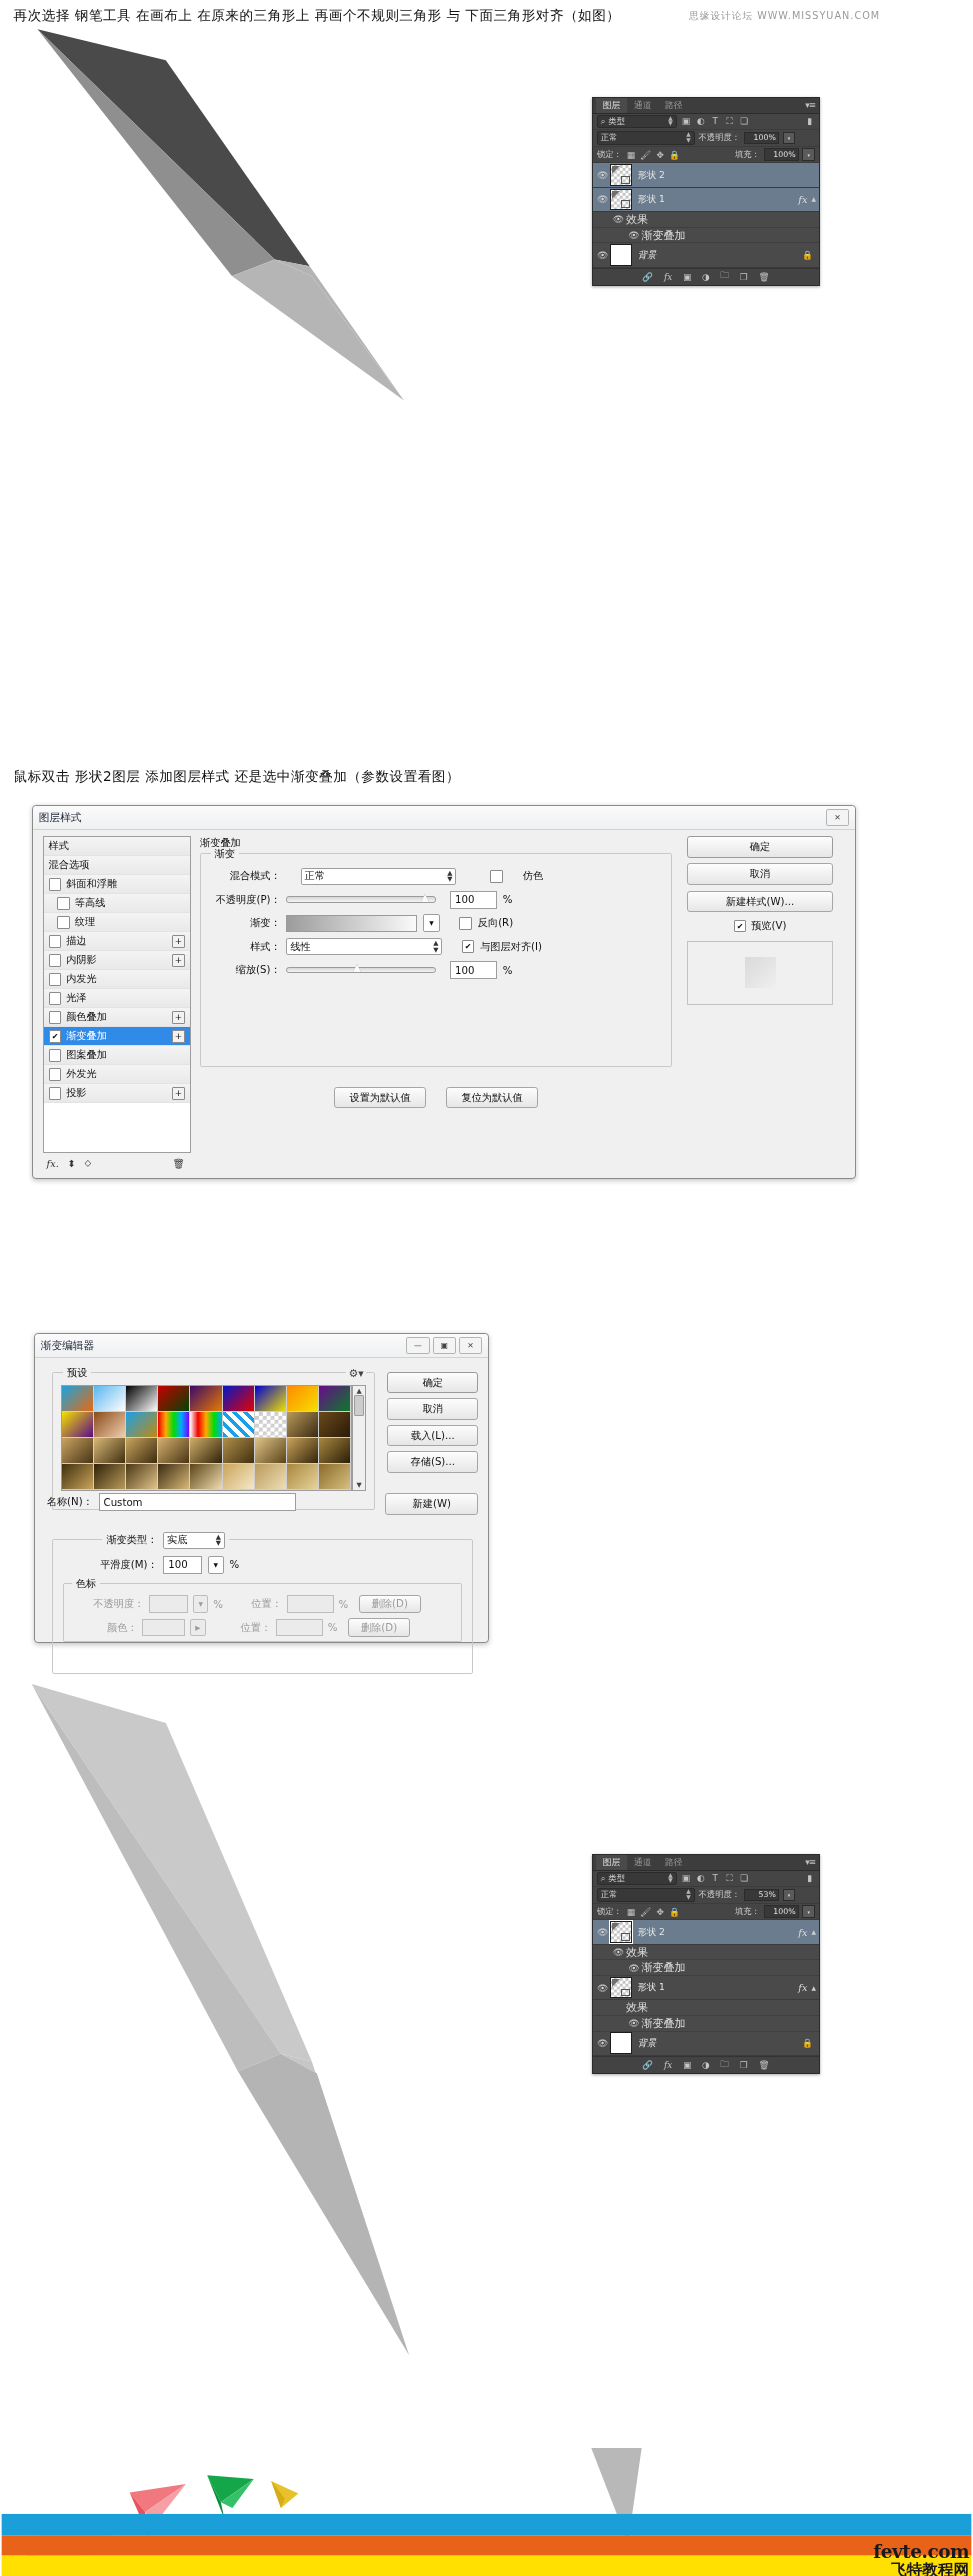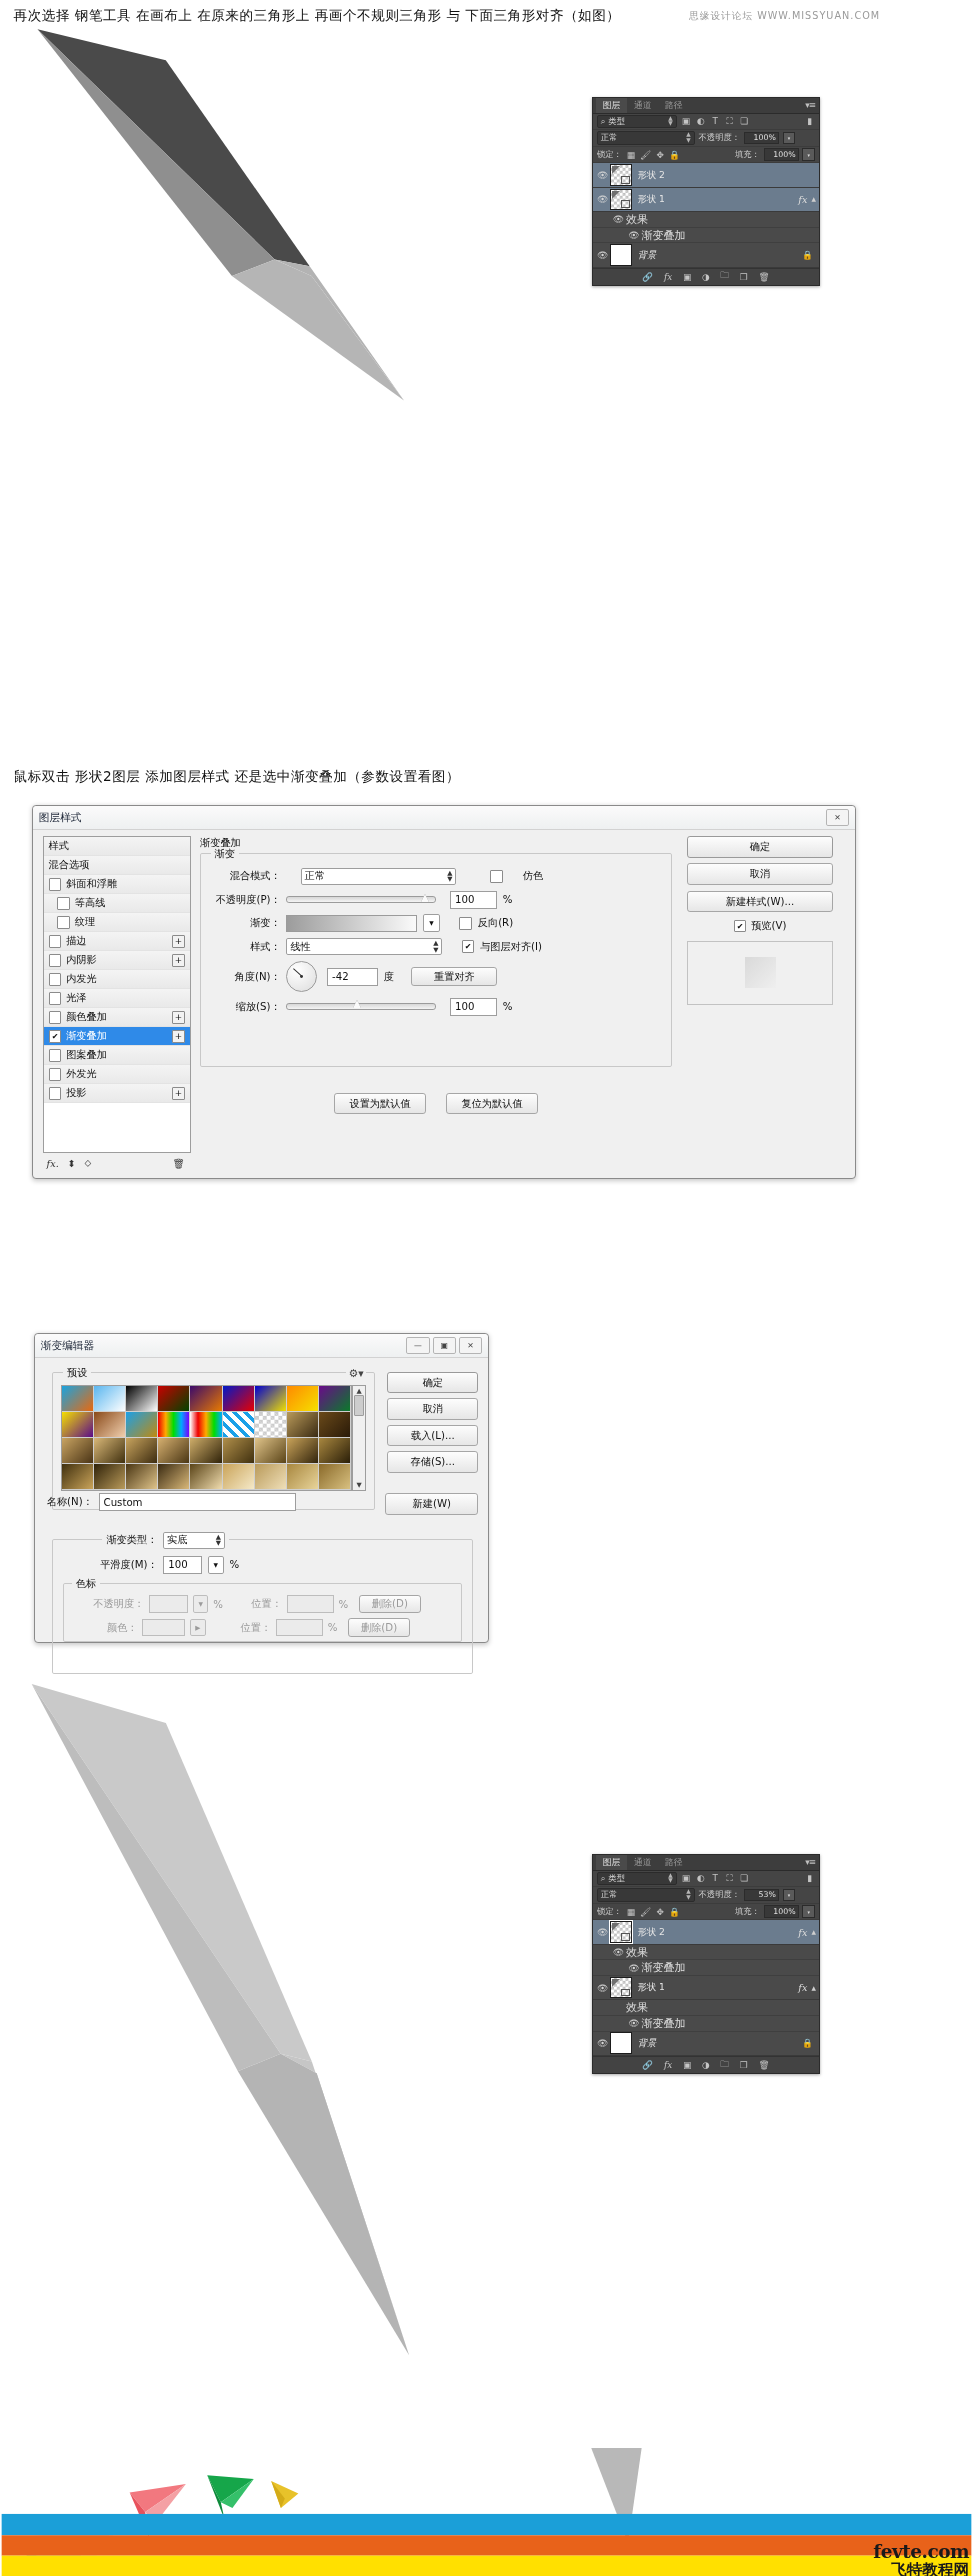--- a/index.html
+++ b/index.html
@@ -364,42 +364,32 @@
         <div style="display:flex;align-items:center;gap:5.8px;margin-top:5.8px;">
           <span class="lbl" style="width:70px;text-align:right;">样式：</span>
           <div class="sel-box" style="width:148px;">
             <span>线性</span>
             <span class="spin">▲<br>▼</span>
           </div>
           <span class="chk on" style="margin-left:13.6px;"></span>
           <span class="lbl">与图层对齐(I)</span>
         </div>
 
-        <div style="display:flex;align-items:center;gap:5.8px;margin-top:5.8px;">
-          <span class="lbl" style="width:70px;text-align:right;">角度(N)：</span>
-          <div class="angle-dial">
-            <span class="needle" style="transform:rotate(222deg);"></span>
-            <span class="dot" style="left:12.7px;top:12.7px;"></span>
-          </div>
-          <div class="txt-box" style="width:41px;margin-left:3.9px;">-42</div>
-          <span class="lbl">度</span>
-          <div class="btn" style="width:84px;height:17.5px;margin-left:11.7px;">重置对齐</div>
-        </div>
 
         <div style="display:flex;align-items:center;gap:5.8px;margin-top:5.8px;">
           <span class="lbl" style="width:70px;text-align:right;">缩放(S)：</span>
           <div class="slider" style="width:148px;">
             <span class="knob" style="left:66px;"></span>
           </div>
           <div class="txt-box" style="width:37px;margin-left:7.8px;">100</div>
           <span class="lbl">%</span>
         </div>
       </div>
 
-      <div style="display:flex;gap:20px;justify-content:center;margin-top:26px;">
+      <div style="display:flex;gap:20px;justify-content:center;margin-top:20px;">
         <div class="btn" style="width:90px;height:18.5px;">设置为默认值</div>
         <div class="btn" style="width:90px;height:18.5px;">复位为默认值</div>
       </div>
     </div>
 
     <div class="abs" style="left:654px;top:5.8px;width:146px;">
       <div class="btn default" style="height:19.5px;">确定</div>
       <div class="btn" style="height:19.5px;margin-top:5.8px;">取消</div>
       <div class="btn" style="height:19.5px;margin-top:5.8px;">新建样式(W)...</div>
       <div style="display:flex;align-items:center;gap:4.9px;justify-content:center;margin-top:6.8px;">

